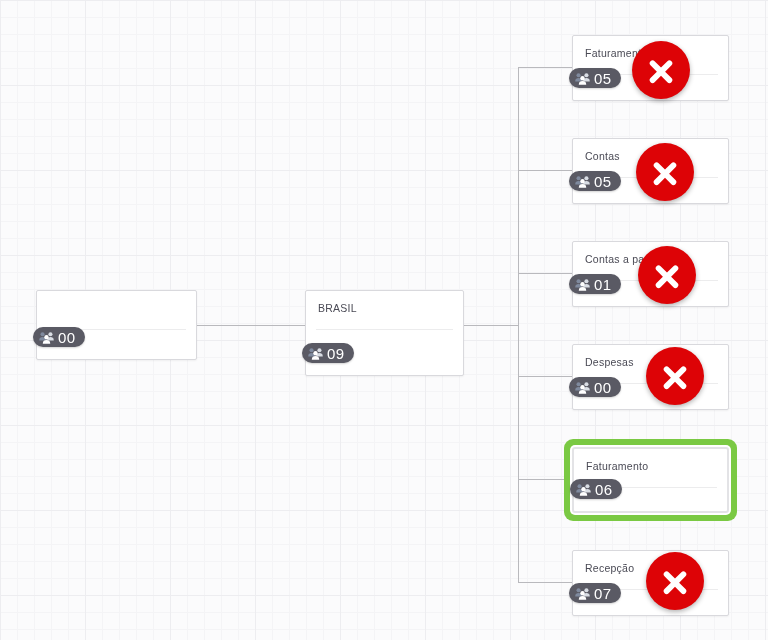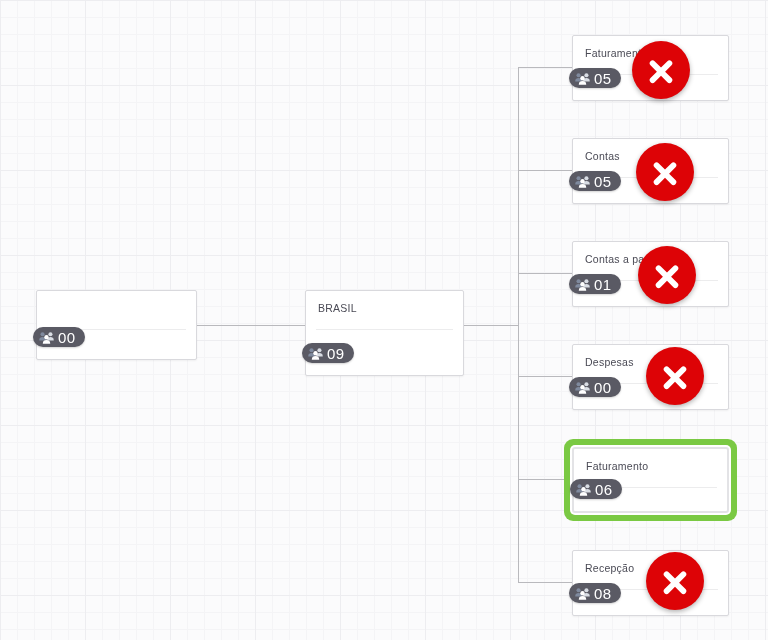--- a/index.html
+++ b/index.html
@@ -264,21 +264,21 @@
           <span>
             <svg class="badge-icon" viewBox="0 0 22 18" xmlns="http://www.w3.org/2000/svg">
               <circle cx="5.2" cy="4.2" r="3.0" fill="#7f8a9e"></circle>
               <path d="M0.4 12.2c0-2.5 2.2-4.0 4.8-4.0s4.8 1.5 4.8 4.0v1.1H0.4z" fill="#7f8a9e"></path>
               <circle cx="16.8" cy="4.2" r="3.0" fill="#d9dde4"></circle>
               <path d="M12.0 12.2c0-2.5 2.2-4.0 4.8-4.0s4.8 1.5 4.8 4.0v1.1H12.0z" fill="#d9dde4"></path>
               <circle cx="11.0" cy="8.6" r="3.2" fill="#ffffff"></circle>
               <path d="M5.6 17.4c0-2.8 2.4-4.6 5.4-4.6s5.4 1.8 5.4 4.6v0.6H5.6z" fill="#ffffff"></path>
             </svg>
           </span>
-          <span class="badge-count">08</span>
+          <span class="badge-count">07</span>
         </div>
       </div>
       <div class="remove-marker" style="left: 632px; top: 41px; background: rgb(221, 3, 6);">
         <span>
           <svg width="30" height="30" viewBox="0 0 30 30" xmlns="http://www.w3.org/2000/svg">
             <path d="M8.6 6.2 L15 12.6 L21.4 6.2 a2.9 2.9 0 0 1 4.1 4.1 L19.1 16.7 l6.4 6.4 a2.9 2.9 0 0 1 -4.1 4.1 L15 20.8 l-6.4 6.4 a2.9 2.9 0 0 1 -4.1 -4.1 L10.9 16.7 L4.5 10.3 a2.9 2.9 0 0 1 4.1 -4.1 z" fill="#ffffff"></path>
           </svg>
         </span>
       </div>
       <div class="remove-marker" style="left: 636px; top: 143px; background: rgb(221, 3, 6);">

